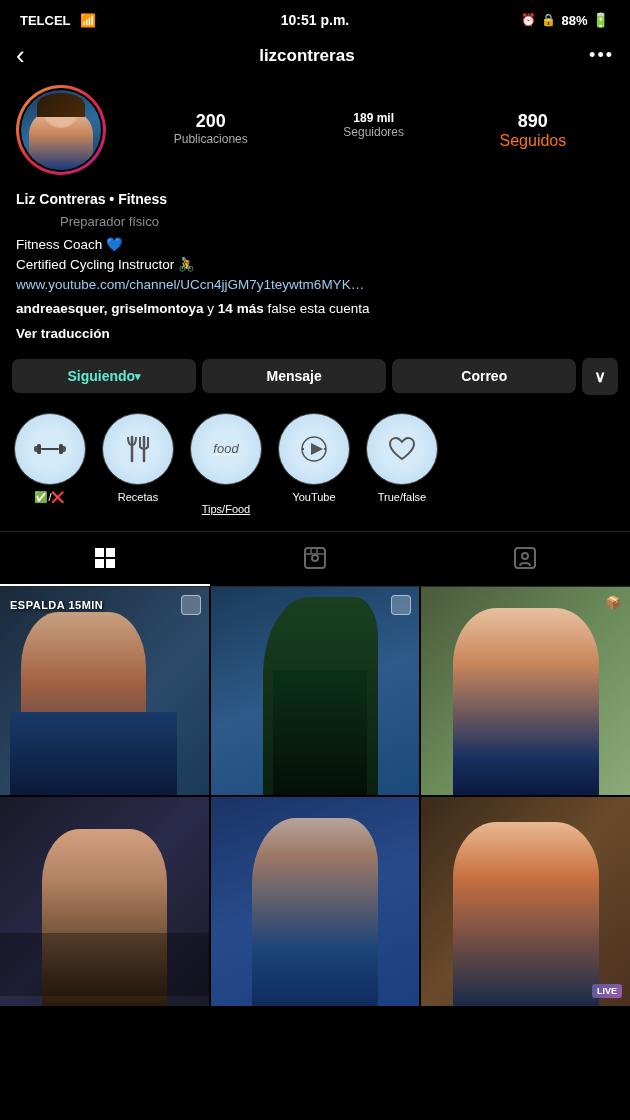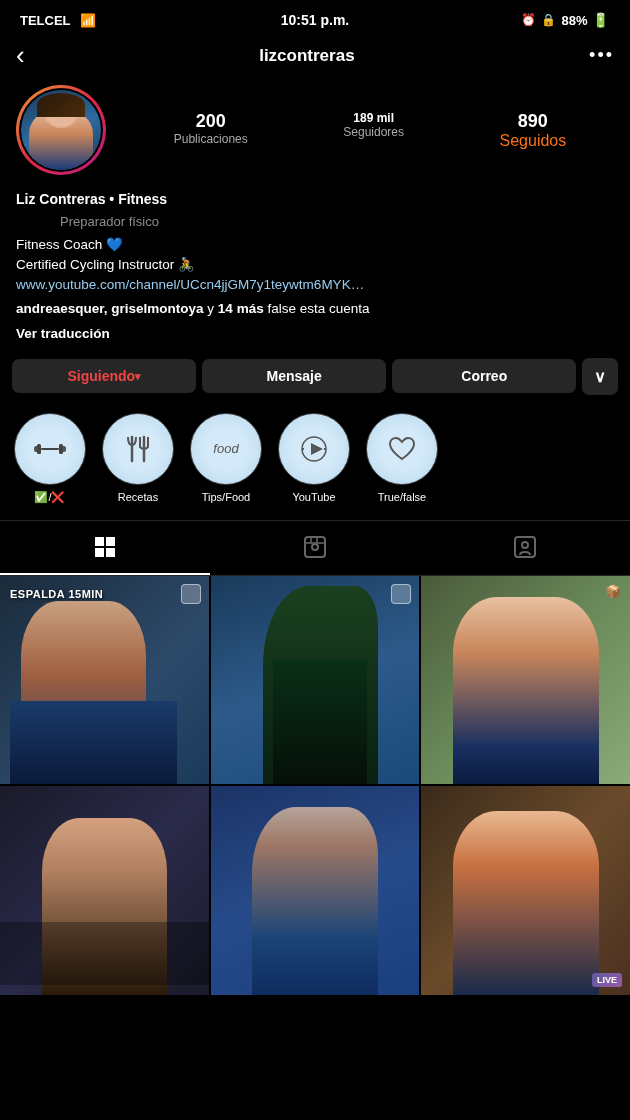--- a/index.html
+++ b/index.html
@@ -74,21 +74,21 @@
   <div style="font-size:13.5px; margin-top:4px;">
     <span style="font-weight:700;">andreaesquer, griselmontoya</span>
     <span> y </span>
     <span style="font-weight:700;">14 más</span>
     <span> false esta cuenta</span>
   </div>
   <div style="font-size:13.5px; font-weight:700; margin-top:4px; cursor:pointer;">Ver traducción</div>
 </div>
 
 <div style="display:flex; gap:6px; padding:4px 12px 14px; align-items:center;">
-  <button style="flex:1.2; background:#262626; border:none; border-radius:7px; color:#ef4444; font-size:14px; font-weight:600; padding:9px 6px; cursor:pointer; display:flex; align-items:center; justify-content:center; ">
+  <button style="flex:1.2; background:#262626; border:none; border-radius:7px; color:#5eead4; font-size:14px; font-weight:600; padding:9px 6px; cursor:pointer; display:flex; align-items:center; justify-content:center; ">
     <span>Siguiendo</span>
     <span style="font-size:11px;">▾</span>
   </button>
   <button style="flex:1.2; background:#262626; border:none; border-radius:7px; color:#fff; font-size:14px; font-weight:600; padding:9px 6px; cursor:pointer;">Mensaje</button>
   <button style="flex:1.2; background:#262626; border:none; border-radius:7px; color:#fff; font-size:14px; font-weight:600; padding:9px 6px; cursor:pointer;">Correo</button>
   <button style="background:#262626; border:none; border-radius:7px; color:#fff; font-size:16px; font-weight:700; padding:9px 12px; cursor:pointer;">∨</button>
 </div>
 
 <div style="display:flex; gap:16px; padding:4px 14px 16px; overflow-x:auto;">
 
@@ -110,21 +110,21 @@
       <svg width="36" height="36" viewBox="0 0 36 36">
         <line x1="12" y1="6" x2="12" y2="30" stroke="#555" stroke-width="2.5" stroke-linecap="round"></line>
         <path d="M8 6 Q8 14 12 14 Q16 14 16 6" fill="none" stroke="#555" stroke-width="2"></path>
         <line x1="24" y1="6" x2="24" y2="30" stroke="#555" stroke-width="2.5" stroke-linecap="round"></line>
         <path d="M20 6 L20 16 Q24 20 28 16 L28 6" fill="none" stroke="#555" stroke-width="2"></path>
       </svg>
     </div>
     <span style="font-size:11px; color:#fafafa;">Recetas</span>
   </div>
 
-  <div style="display:flex; flex-direction:column; align-items:center; gap:6px; cursor:pointer; flex-shrink:0;">
+  <div style="display:flex; flex-direction:column; align-items:center; gap:18px; cursor:pointer; flex-shrink:0;text-decoration:underline;">
     <div style="width:72px; height:72px; border-radius:50%; border:1.5px solid #444; background:radial-gradient(circle,#d4eaf8 40%,#b8d8f0 100%); display:flex; align-items:center; justify-content:center;">
       <span style="font-size:13px; font-weight:300; color:#555; font-style:italic;">food</span>
     </div>
     <span style="font-size:11px; color:#fafafa;">Tips/Food</span>
   </div>
 
   <div style="display:flex; flex-direction:column; align-items:center; gap:6px; cursor:pointer; flex-shrink:0;">
     <div style="width:72px; height:72px; border-radius:50%; border:1.5px solid #444; background:radial-gradient(circle,#d4eaf8 40%,#b8d8f0 100%); display:flex; align-items:center; justify-content:center;">
       <svg width="36" height="36" viewBox="0 0 36 36">
         <circle cx="18" cy="18" r="12" fill="none" stroke="#555" stroke-width="1.5"></circle>

